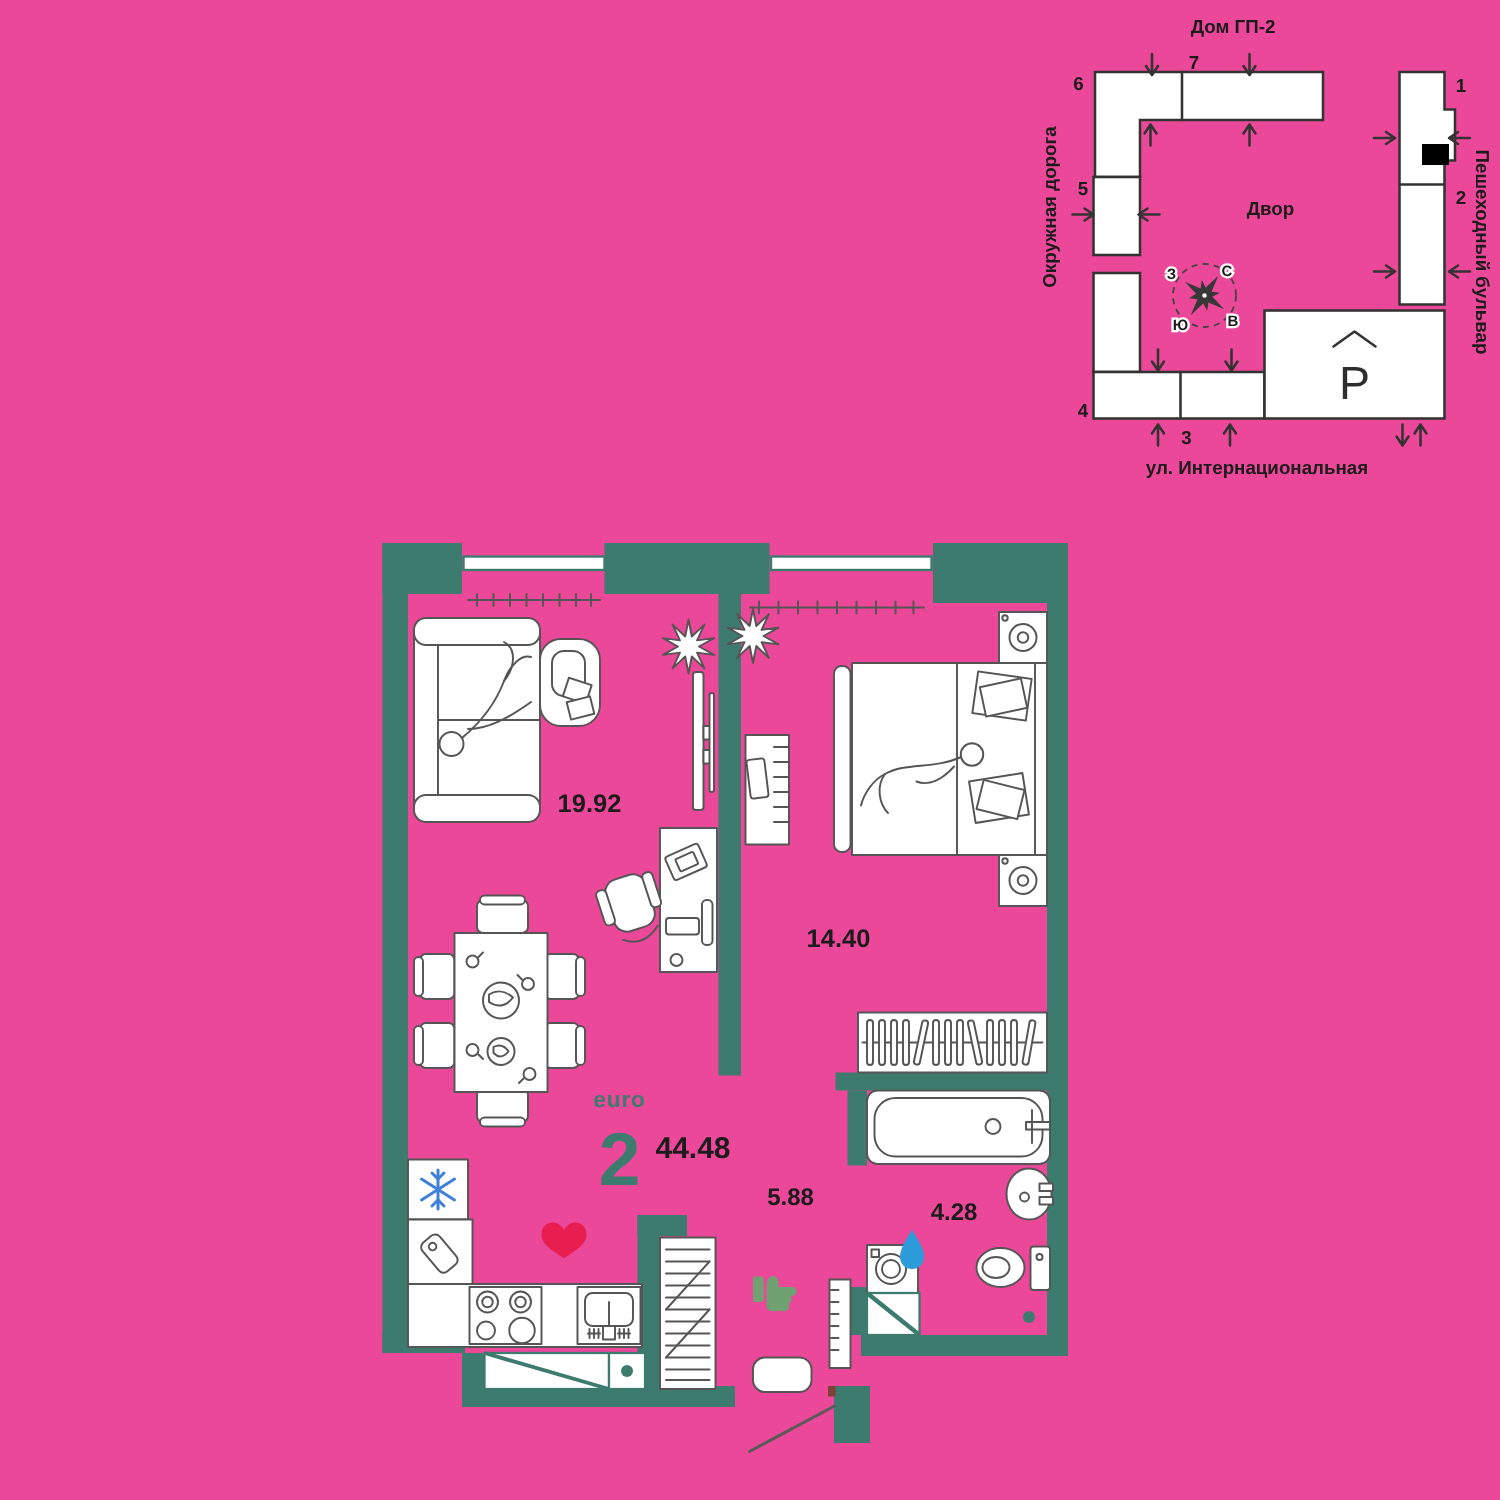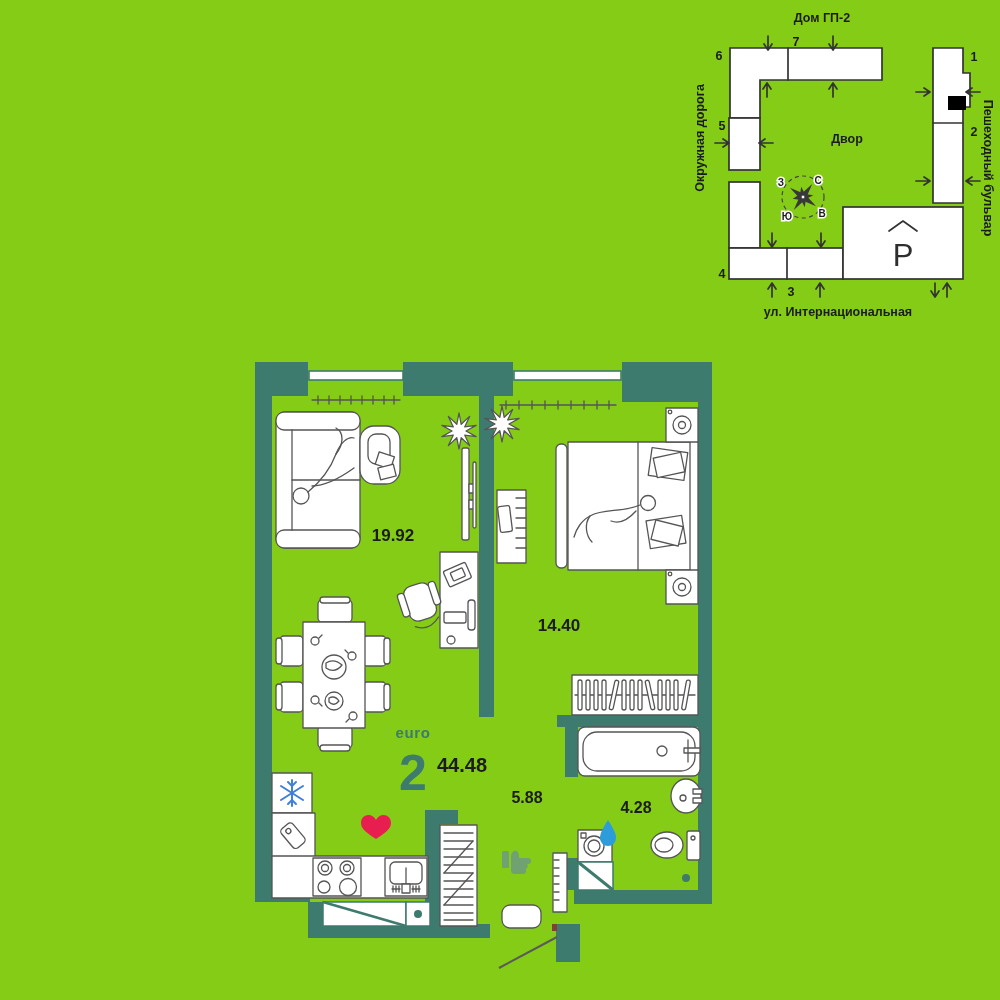--- a/index.html
+++ b/index.html
@@ -1,16 +1,16 @@
 <!DOCTYPE html>
 <html><head>
 <meta charset="utf-8">
 <style>
   html,body{margin:0;padding:0;background:#fff;width:1000px;height:1000px;overflow:hidden}
-  #stage{position:relative;width:1000px;height:1000px;background:#84cc16}
+  #stage{position:relative;width:1000px;height:1000px;background:#ec4899}
   svg{position:absolute;left:0;top:0}
   text{font-family:"Liberation Sans",sans-serif;fill:#1c1c1c}
   .mid{text-anchor:middle}
   
   .sp{fill:none;stroke:#333;stroke-width:1.7;stroke-linecap:round;stroke-linejoin:round}
   .spf{fill:#fff;stroke:#333;stroke-width:1.7}
   .t12{font-size:12.5px;font-weight:600}
   .num{font-size:12.5px;font-weight:700}
   .cmp{font-size:10px;font-weight:700;paint-order:stroke;stroke:#fff;stroke-width:3px}
   .pk{font-size:31px;font-weight:500;fill:#2e2e2e}

